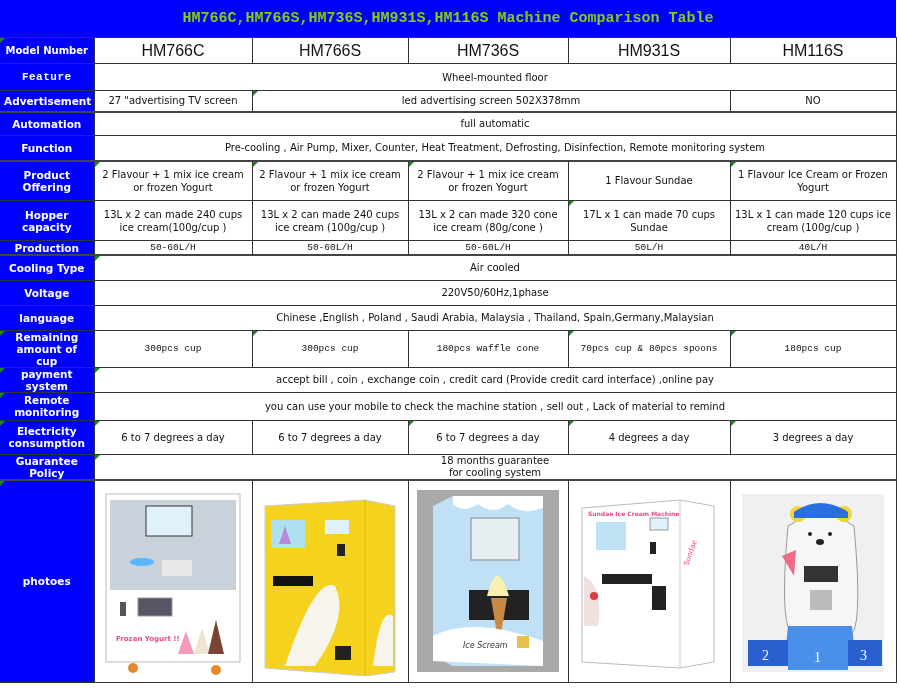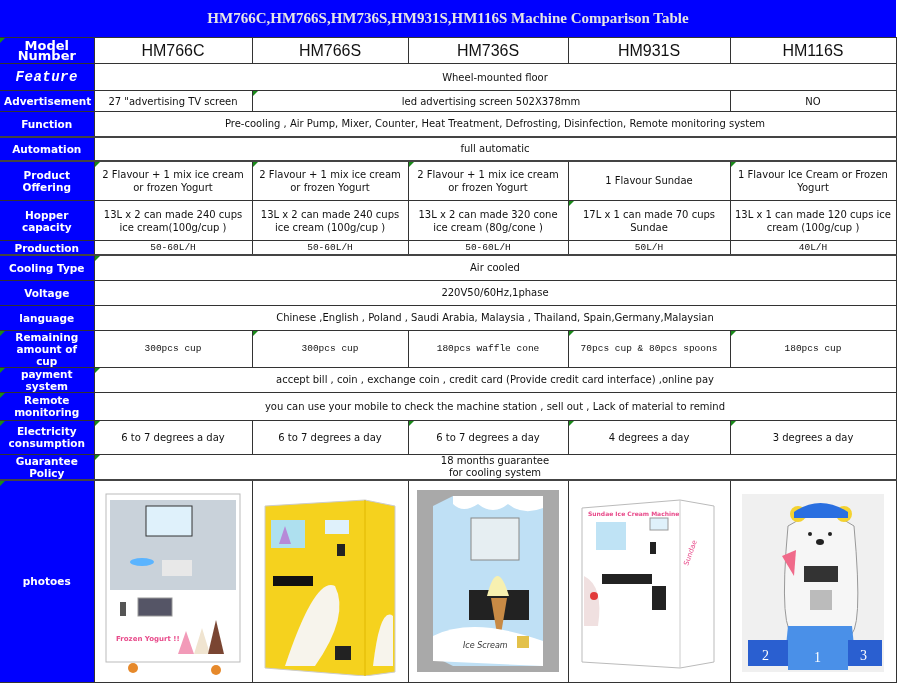--- a/index.html
+++ b/index.html
@@ -1,39 +1,39 @@
 <!DOCTYPE html>
 <html><head>
 <meta charset="utf-8">
 <style>
   html, body { margin:0; padding:0; background:#ffffff; }
   body { width:900px; height:700px; overflow:hidden; position:relative; font-family:"DejaVu Sans", sans-serif; }
   .sheet { position:absolute; left:0; top:0; width:896px; height:700px; }
   .title {
     position:absolute; left:0; top:0; width:896px; height:37px;
-    background:#0000ff; color:#e5e5e5;
-    font-family:Liberation Serif, serif; font-weight:bold;
+    background:#0000ff; color:#84cc16;
+    font-family:Liberation Mono, monospace; font-weight:bold;
     font-size:15px; display:flex; align-items:center; justify-content:center;
     border-bottom:1px solid #333;
   }
   table.cmp {
     position:absolute; left:0; top:37px; width:896px;
     border-collapse:collapse; table-layout:fixed;
   }
   table.cmp td {
     border:1px solid #333; padding:0 4px; text-align:center; vertical-align:middle;
     font-family:"DejaVu Sans", sans-serif; font-size:10px; color:#111; line-height:13px;
     overflow:hidden; position:relative;
   }
   table.cmp td.lbl {
     background:#0000ff; color:#ffffff; font-weight:bold; font-size:10.5px; line-height:12px;
     border-left:none;
   }
-  table.cmp td.lbl.small { font-size:13px; line-height:10px; }
-  table.cmp td.lbl.mono { font-family:"Liberation Mono", "DejaVu Sans Mono", monospace; font-size:14px; letter-spacing:0.5px;font-style:italic; }
+  table.cmp td.lbl.small { font-size:10px; line-height:10px; }
+  table.cmp td.lbl.mono { font-family:"Liberation Mono", "DejaVu Sans Mono", monospace; font-size:11px; letter-spacing:0.5px; }
   table.cmp td.model { font-size:16px; font-family:"Liberation Sans", sans-serif; }
   table.cmp td.mono { font-family:"Liberation Mono", "DejaVu Sans Mono", monospace; font-size:9.5px; }
   td.thick-top { border-top:2px solid #444 !important; }
   .tri::before {
     content:""; position:absolute; left:0; top:0; width:0; height:0;
     border-top:5px solid #1a8a1a; border-right:5px solid transparent;
   }
   .photo { width:100%; height:196px; position:relative; display:flex; align-items:center; justify-content:center; }
   .ph-svg { width:150px; height:190px; }
 </style>
@@ -68,28 +68,28 @@
       <td colspan="5">Wheel-mounted floor</td>
     </tr>
 
     <tr style="height:21px">
       <td class="lbl">Advertisement</td>
       <td>27 "advertising TV screen</td>
       <td colspan="3" class="tri">led advertising screen 502X378mm</td>
       <td>NO</td>
     </tr>
 
-    <tr style="height:25px">
-      <td class="lbl">Function</td>
-      <td colspan="5">Pre-cooling , Air Pump, Mixer, Counter, Heat Treatment, Defrosting, Disinfection, Remote monitoring system</td>
-    </tr>
-
     <tr style="height:24px">
       <td class="lbl thick-top">Automation</td>
       <td colspan="5" class="thick-top">full automatic</td>
+    </tr>
+
+    <tr style="height:25px">
+      <td class="lbl">Function</td>
+      <td colspan="5">Pre-cooling , Air Pump, Mixer, Counter, Heat Treatment, Defrosting, Disinfection, Remote monitoring system</td>
     </tr>
 
     <tr style="height:40px">
       <td class="lbl thick-top">Product Offering</td>
       <td class="thick-top tri">2 Flavour + 1 mix ice cream or frozen Yogurt</td>
       <td class="thick-top tri">2 Flavour + 1 mix ice cream or frozen Yogurt</td>
       <td class="thick-top tri">2 Flavour + 1 mix ice cream or frozen Yogurt</td>
       <td class="thick-top">1 Flavour Sundae</td>
       <td class="thick-top tri">1 Flavour Ice Cream or Frozen Yogurt</td>
     </tr>

